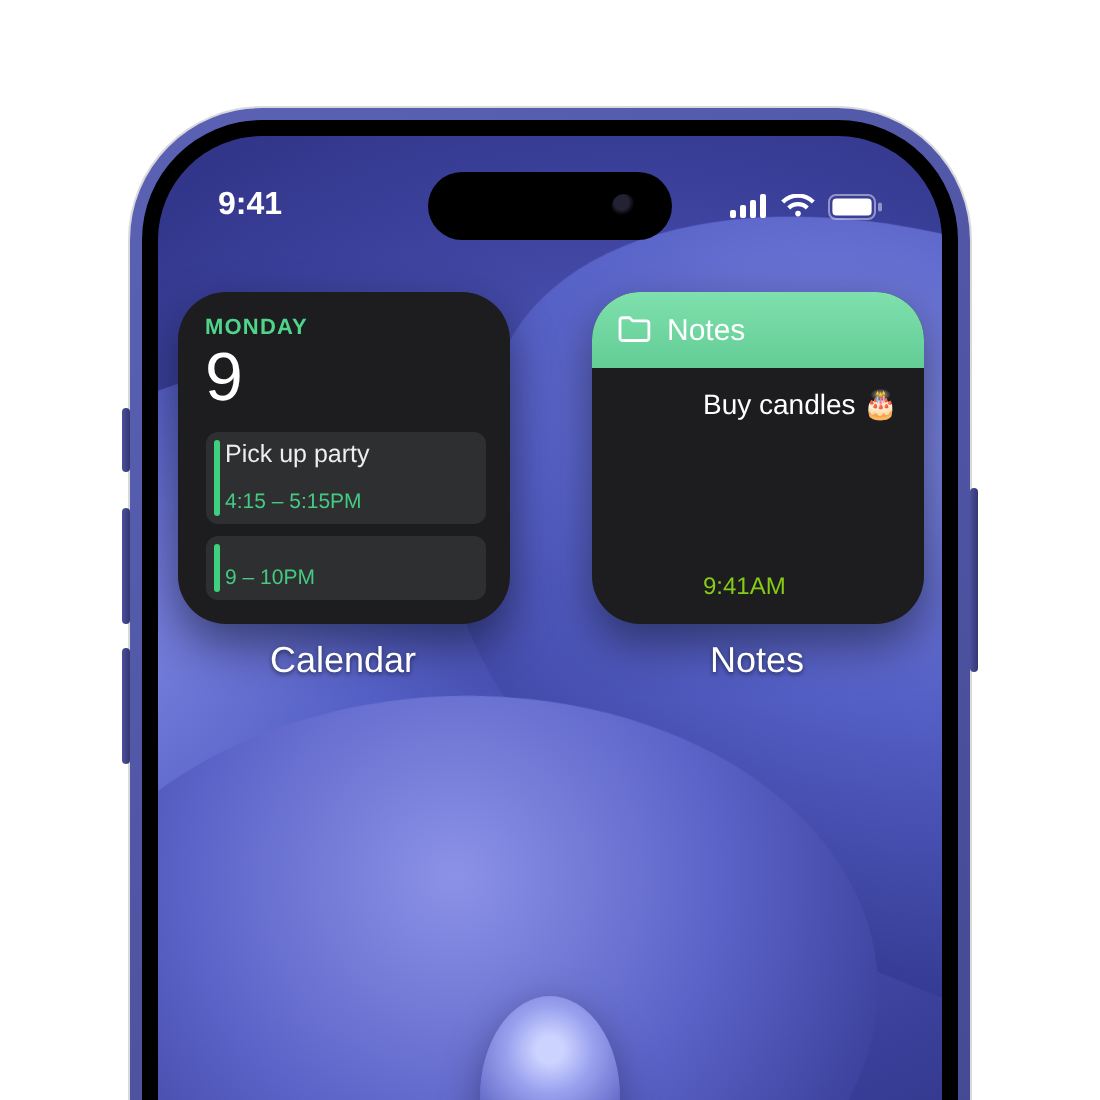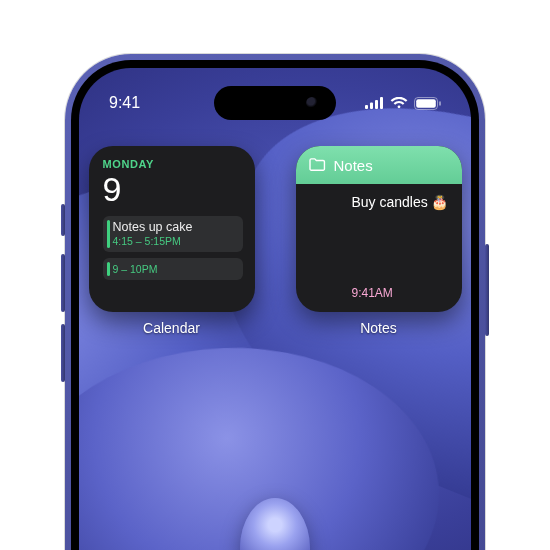--- a/index.html
+++ b/index.html
@@ -71,68 +71,68 @@
   .island::after{
     content:""; position:absolute; right:18px; top:50%; transform:translateY(-50%);
     width:12px;height:12px;border-radius:50%;
     background: radial-gradient(circle at 40% 35%, #223 0 35%, #000 60%);
   }
 
   
   .status{
     position:absolute; top:20px; left:0; right:0; height:30px;
     display:flex; justify-content:space-between; align-items:center;
-    padding:0 30px; color:#fff; font-size:16px; font-weight:400;
+    padding:0 30px; color:#fff; font-size:16px; font-weight:700;
     z-index:10;
   }
   .status .right{ display:flex; align-items:center; gap:6px; }
   .status svg{ display:block; }
 
   
   .widgets{
     position:absolute; top:78px; left:0; right:0;
     display:flex; justify-content:center; gap:22px;
     z-index:5;
   }
   .widget-col{ width:197px; display:flex; flex-direction:column; align-items:center; }
   .widget{
     width:166px; height:166px; border-radius:24px;
     background:#1d1d1f;
     box-shadow: 0 10px 24px rgba(0,0,0,.45);
     overflow:hidden;
   }
   .widget-label{
-    margin-top:8px; color:#fff; font-size:14px; font-weight:400;
+    margin-top:8px; color:#fff; font-size:18px; font-weight:400;
     text-shadow:0 1px 2px rgba(0,0,0,.5);
   }
 
   
   .cal{ padding:12px 12px 10px 14px; display:flex; flex-direction:column; }
   .cal-day{ color:#4fd58b; font-size:11px; font-weight:600; letter-spacing:.6px; }
   .cal-num{ color:#fff; font-size:34px; font-weight:400; line-height:1; margin-top:2px; }
   .events{ margin-top:10px; display:flex; flex-direction:column; gap:6px; }
   .event{
     background:#2e2f31; border-radius:6px; padding:4px 8px 5px 10px; position:relative;
   }
   .event::before{
     content:""; position:absolute; left:4px; top:4px; bottom:4px; width:3px;
     background:#3fd07f; border-radius:2px;
   }
   .event .title{ color:#eee; font-size:12.5px; font-weight:500; white-space:nowrap; overflow:hidden; text-overflow:ellipsis;}
-  .event .time{ color:#46c981; font-size:10.5px; font-weight:500; margin-top:1px;}
+  .event .time{ color:#46c981; font-size:10.5px; font-weight:500; margin-top:11px;}
 
   
   .notes-hd{
     height:38px; background:linear-gradient(#7fe0ad,#63cd96);
     display:flex; align-items:center; gap:8px; padding:0 12px;
   }
   .notes-hd .ttl{ color:#fff; font-size:15px; font-weight:500; }
   .notes-body{ padding:10px 12px 0 12px; height:calc(100% - 38px); position:relative;margin-left:44px;}
   .note-text{ color:#fff; font-size:14px; font-weight:400; }
-  .note-time{ position:absolute; left:12px; bottom:12px; color:#f9a8d4; font-size:12px; }
+  .note-time{ position:absolute; left:12px; bottom:12px; color:#84cc16; font-size:12px; }
 
   .folder-icon{ width:18px; height:14px; }
 </style>
 </head>
 <body>
 
 <div class="device">
   <span class="sidebtn sb-l1"></span>
   <span class="sidebtn sb-l2"></span>
   <span class="sidebtn sb-l3"></span>
@@ -171,21 +171,21 @@
       </div>
 
       <div class="widgets">
 
         <div class="widget-col">
           <div class="widget cal">
             <span class="cal-day">MONDAY</span>
             <span class="cal-num">9</span>
             <div class="events">
               <div class="event">
-                <div class="title">Notes up cake</div>
+                <div class="title">Pick up party</div>
                 <div class="time">4:15 – 5:15PM</div>
               </div>
               <div class="event">
                 <div class="time">9 – 10PM</div>
               </div>
             </div>
           </div>
           <span class="widget-label">Calendar</span>
         </div>
 

